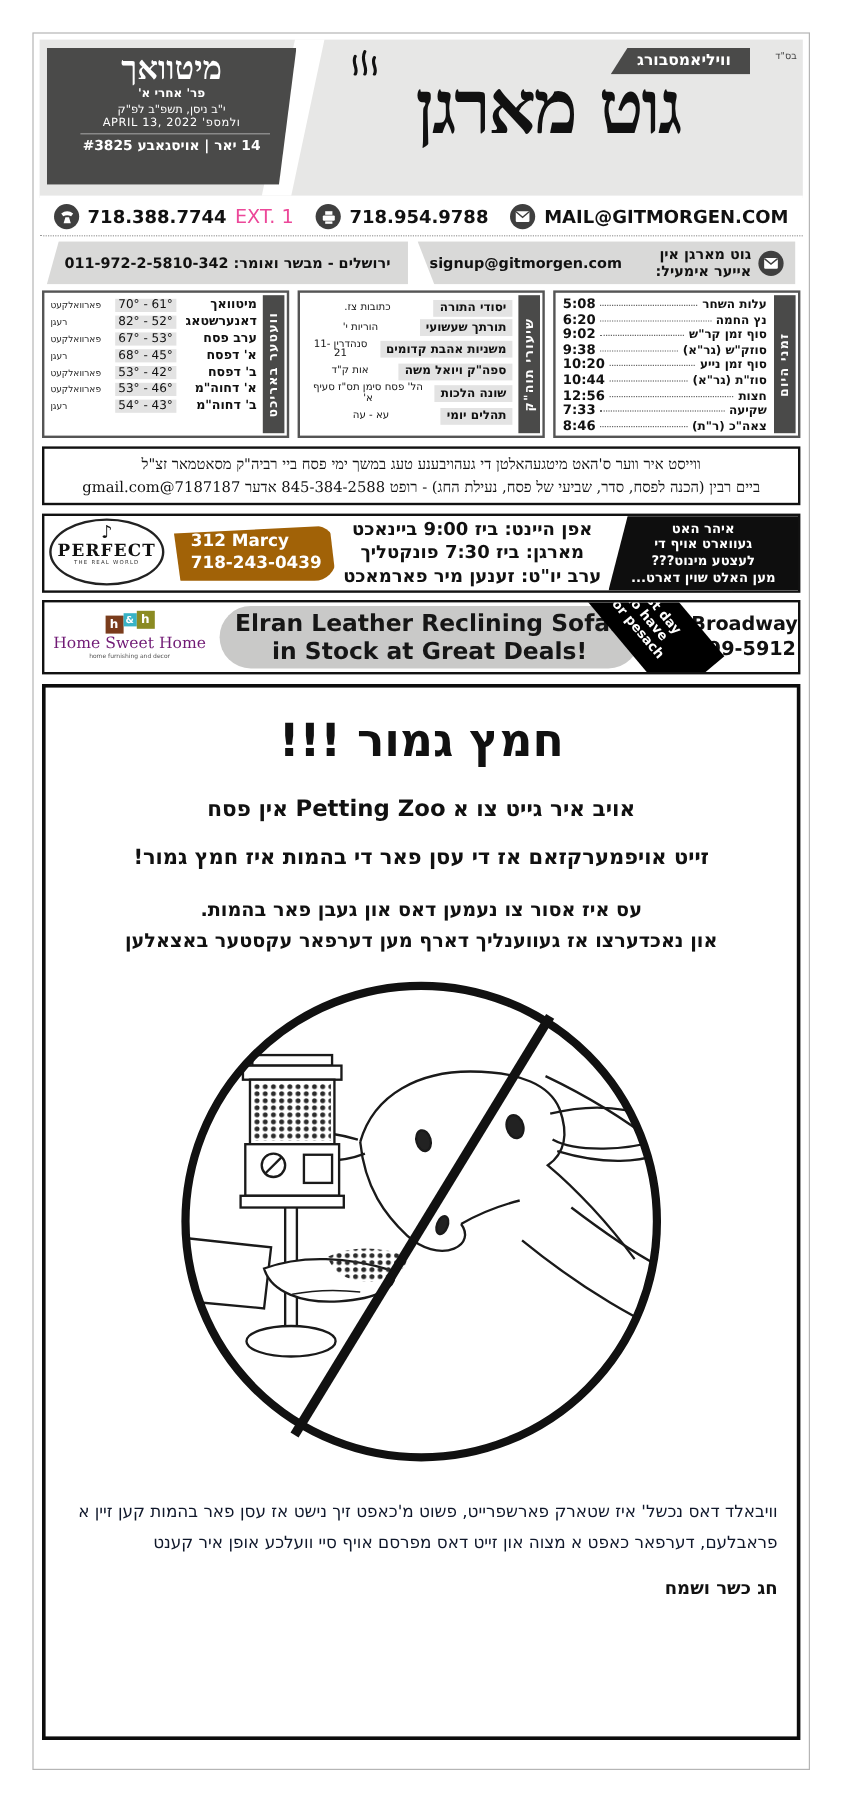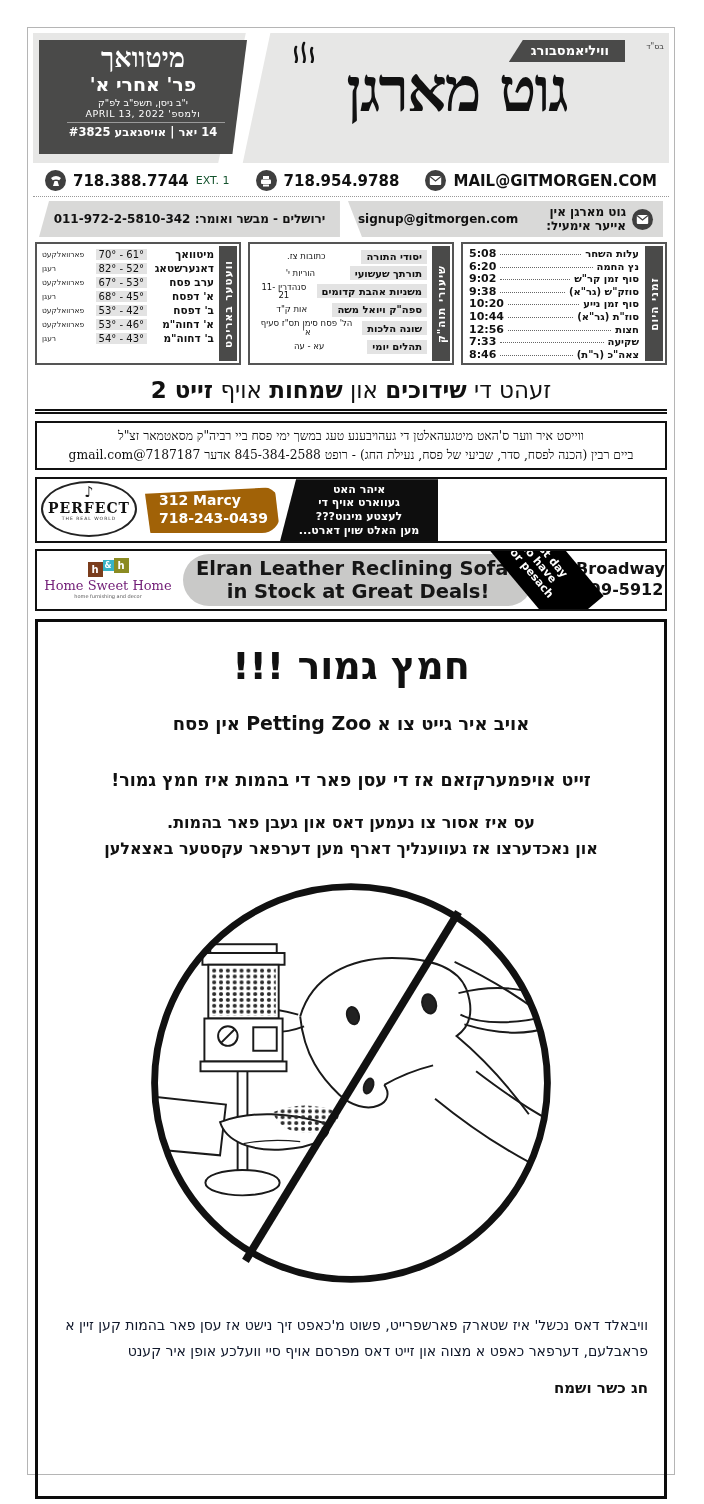--- a/index.html
+++ b/index.html
@@ -3,37 +3,37 @@
 <meta charset="utf-8">
 <style>
   html,body{margin:0;padding:0;background:#fff;width:704px;height:1504px;overflow:hidden;
     font-family:"DejaVu Sans","Liberation Sans",sans-serif;color:#111;}
   .page{position:absolute;left:27px;top:27px;width:648px;height:1448px;border:1px solid #b5b5b5;background:#fff;box-sizing:border-box;padding:5px;}
   
   .masthead{position:relative;height:130px;background:#e7e7e6;overflow:hidden;border-bottom:2px solid #fff;}
   .mast-left{position:absolute;left:6px;top:7px;width:208px;height:114px;background:#4a4a49;color:#fff;
     text-align:center;clip-path:polygon(0 0,100% 0,93% 100%,0 100%);padding-top:4px;box-sizing:border-box;direction:rtl;}
   .m-day{font-family:"DejaVu Serif","Liberation Serif",serif;font-weight:bold;font-size:27px;line-height:1.05;}
-  .m-parsha{font-weight:bold;font-size:19px;margin-top:1px;}
+  .m-parsha{font-weight:bold;font-size:10px;margin-top:1px;}
   .m-hdate{font-size:9.5px;margin-top:2px;}
   .m-cdate{font-size:9.5px;letter-spacing:.5px;}
   .m-rule{border-top:1px solid #9a9a9a;margin:3px 22px 2px 28px;}
   .m-issue{font-size:11.5px;font-weight:bold;display:flex;direction:rtl;justify-content:center;gap:4px;}
   .diag-band{position:absolute;left:198px;top:-14px;width:24px;height:170px;background:#fff;transform:rotate(12deg);}
   .mast-logo{position:absolute;left:225px;top:26px;right:14px;text-align:center;font-family:"DejaVu Serif","Liberation Serif",serif;
     font-weight:bold;font-size:62px;line-height:1;direction:rtl;letter-spacing:-2px;}
   .steam{position:absolute;left:258px;top:6px;}
   .wburg{position:absolute;right:44px;top:7px;background:#4a4a49;color:#fff;font-weight:bold;font-size:13px;
     padding:3px 16px 4px 22px;direction:rtl;clip-path:polygon(14px 0,100% 0,100% 100%,0 100%);}
   .bsd{position:absolute;right:5px;top:9px;font-size:8px;direction:rtl;color:#444;}
   
   .contactbar{display:flex;align-items:center;justify-content:space-between;height:31px;border-bottom:1px dotted #999;padding:0 12px;}
   .citem{display:flex;align-items:center;gap:7px;font-weight:bold;font-size:15px;}
   .cicon{width:21px;height:21px;border-radius:50%;background:#3f3f3f;display:flex;align-items:center;justify-content:center;flex:none;}
-  .cext{font-weight:normal;font-size:11px;color:#14532d;}
+  .cext{font-weight:normal;font-size:16px;color:#ec4899;}
   .pillrow{display:flex;direction:rtl;gap:8px;margin:4px 6px 5px 6px;}
   .pill{background:#d9d9d8;font-size:12px;font-weight:bold;padding:4px 10px;display:flex;align-items:center;gap:6px;direction:rtl;}
   .pill.signup{flex:1.05;clip-path:polygon(0 0,100% 0,100% 100%,14px 100%);}
   .pill.jeru{flex:1;justify-content:center;clip-path:polygon(10px 0,100% 0,calc(100% - 0px) 100%,0 100%);}
   
   .tables{display:flex;gap:7px;margin:2px 2px 0 2px;}
   .tbox{flex:1;border:2px solid #555;position:relative;padding:3px 24px 3px 4px;background:#fff;min-height:118px;box-sizing:border-box;}
   .vlabel{position:absolute;right:2px;top:2px;bottom:2px;width:18px;background:#4a4a49;}
   .vlabel span{position:absolute;top:50%;left:50%;transform:translate(-50%,-50%) rotate(-90deg);color:#fff;font-weight:bold;
     font-size:10.5px;white-space:nowrap;letter-spacing:1px;}
@@ -79,21 +79,21 @@
   .h-mid{flex:1;background:#c9c9c8;border-radius:28px;margin:3px 4px;display:flex;flex-direction:column;justify-content:center;
     text-align:center;font-weight:bold;font-size:19.5px;color:#161616;line-height:1.2;}
   .h-right{width:128px;flex:none;display:flex;flex-direction:column;justify-content:center;text-align:center;
     font-weight:bold;font-size:16px;line-height:1.3;}
   .h-ribbon{position:absolute;left:436px;top:-16px;width:132px;height:58px;background:#000;color:#fff;transform:rotate(50deg);
     display:flex;flex-direction:column;align-items:center;justify-content:center;font-size:11px;font-weight:bold;line-height:1.1;z-index:4;}
   
   .article{border:3px solid #0c0c0c;margin:8px 2px 0 2px;height:880px;box-sizing:border-box;direction:rtl;
     text-align:center;padding:6px 16px;position:relative;}
   .a-head{font-size:38px;font-weight:bold;margin:16px 0 24px 0;}
-  .a-sub{font-size:18px;font-weight:bold;margin-bottom:36px;}
+  .a-sub{font-size:18px;font-weight:bold;margin-bottom:20px;}
   .a-sub .en{direction:ltr;unicode-bidi:embed;font-size:19px;}
   .a-bold{font-size:17.5px;font-weight:bold;margin-bottom:20px;}
   .a-lines{font-size:16px;font-weight:bold;line-height:1.6;margin-bottom:4px;}
   .a-illu{margin:2px auto 0 auto;}
   .a-close{direction:rtl;text-align:right;font-size:14px;line-height:1.85;margin-top:10px;color:#0f172a;}
   .a-sign{direction:rtl;text-align:right;font-weight:bold;font-size:15px;margin-top:14px;}
 </style>
 </head>
 <body>
 
@@ -293,40 +293,42 @@
           <span class="ztime">7:33</span>
         </div>
       <div class="zrow">
           <span class="zname">צאה"כ (ר"ת)</span>
           <span class="zdots"></span>
           <span class="ztime">8:46</span>
         </div>
     </div>
   </div>
 
-  <div class="banner">
-    <span>זעהט די </span><b>שידוכים</b><span> און </span><b>שמחות</b><span> אויף </span><b>זייט 2</b>
-  </div>
 
   <div class="notice">
     <div>ווייסט איר ווער ס'האט מיטגעהאלטן די געהויבענע טעג במשך ימי פסח ביי רביה"ק מסאטמאר זצ"ל</div>
     <div>ביים רבין (הכנה לפסח, סדר, שביעי של פסח, נעילת החג) - רופט 845-384-2588 אדער 7187187@gmail.com</div>
   </div>
 
   <div class="pad">
     <div class="p-logo">
       <div class="p-oval">
         <div class="p-note">♪</div>
         <div class="p-word">PERFECT</div>
         <div class="p-small">THE REAL WORLD</div>
       </div>
     </div>
     <div class="p-tag">
       <div>312 Marcy</div>
       <div>718-243-0439</div>
+    </div>
+    <div class="p-mid">
+      <div>אפן היינט: ביז 9:00 ביינאכט</div>
+      <div>מארגן: ביז 7:30 פונקטליך</div>
+      <div>ערב יו"ט: זענען מיר פארמאכט</div>
     </div>
     <div class="p-side">
       <div>איהר האט</div>
       <div>געווארט אויף די</div>
       <div>לעצטע מינוט???</div>
       <div>מען האלט שוין דארט...</div>
     </div>
   </div>
 
   <div class="had">

